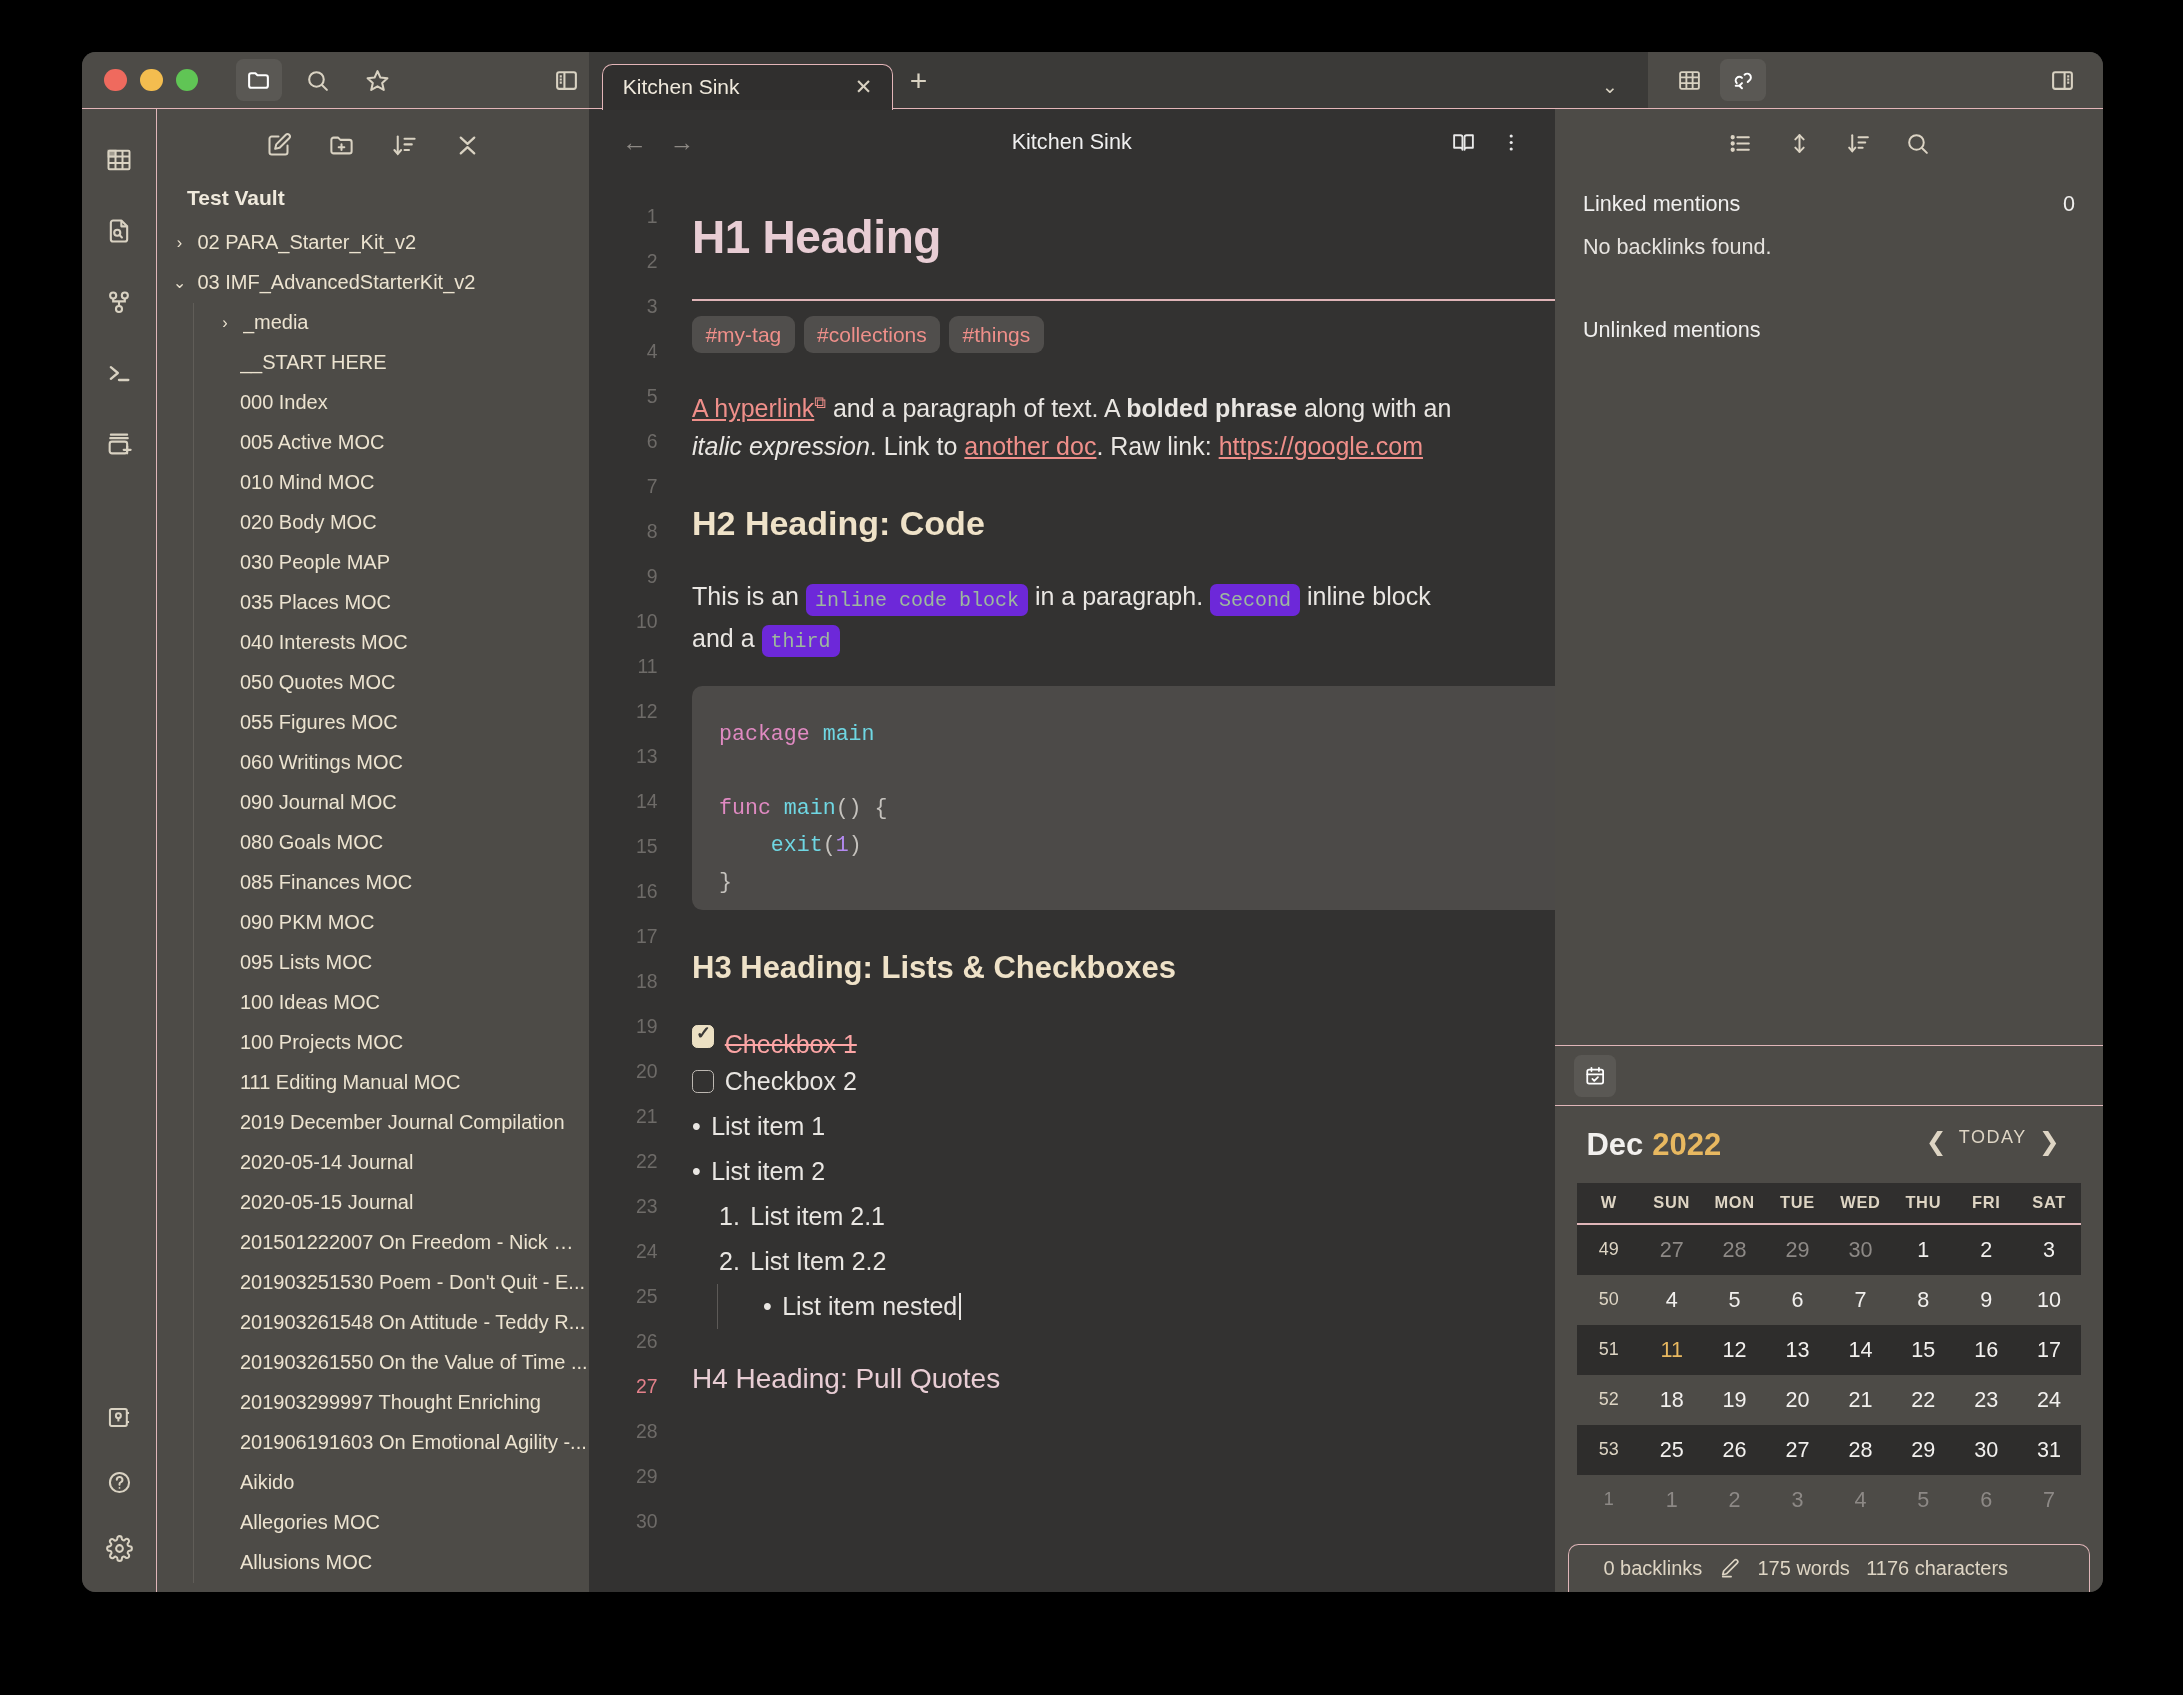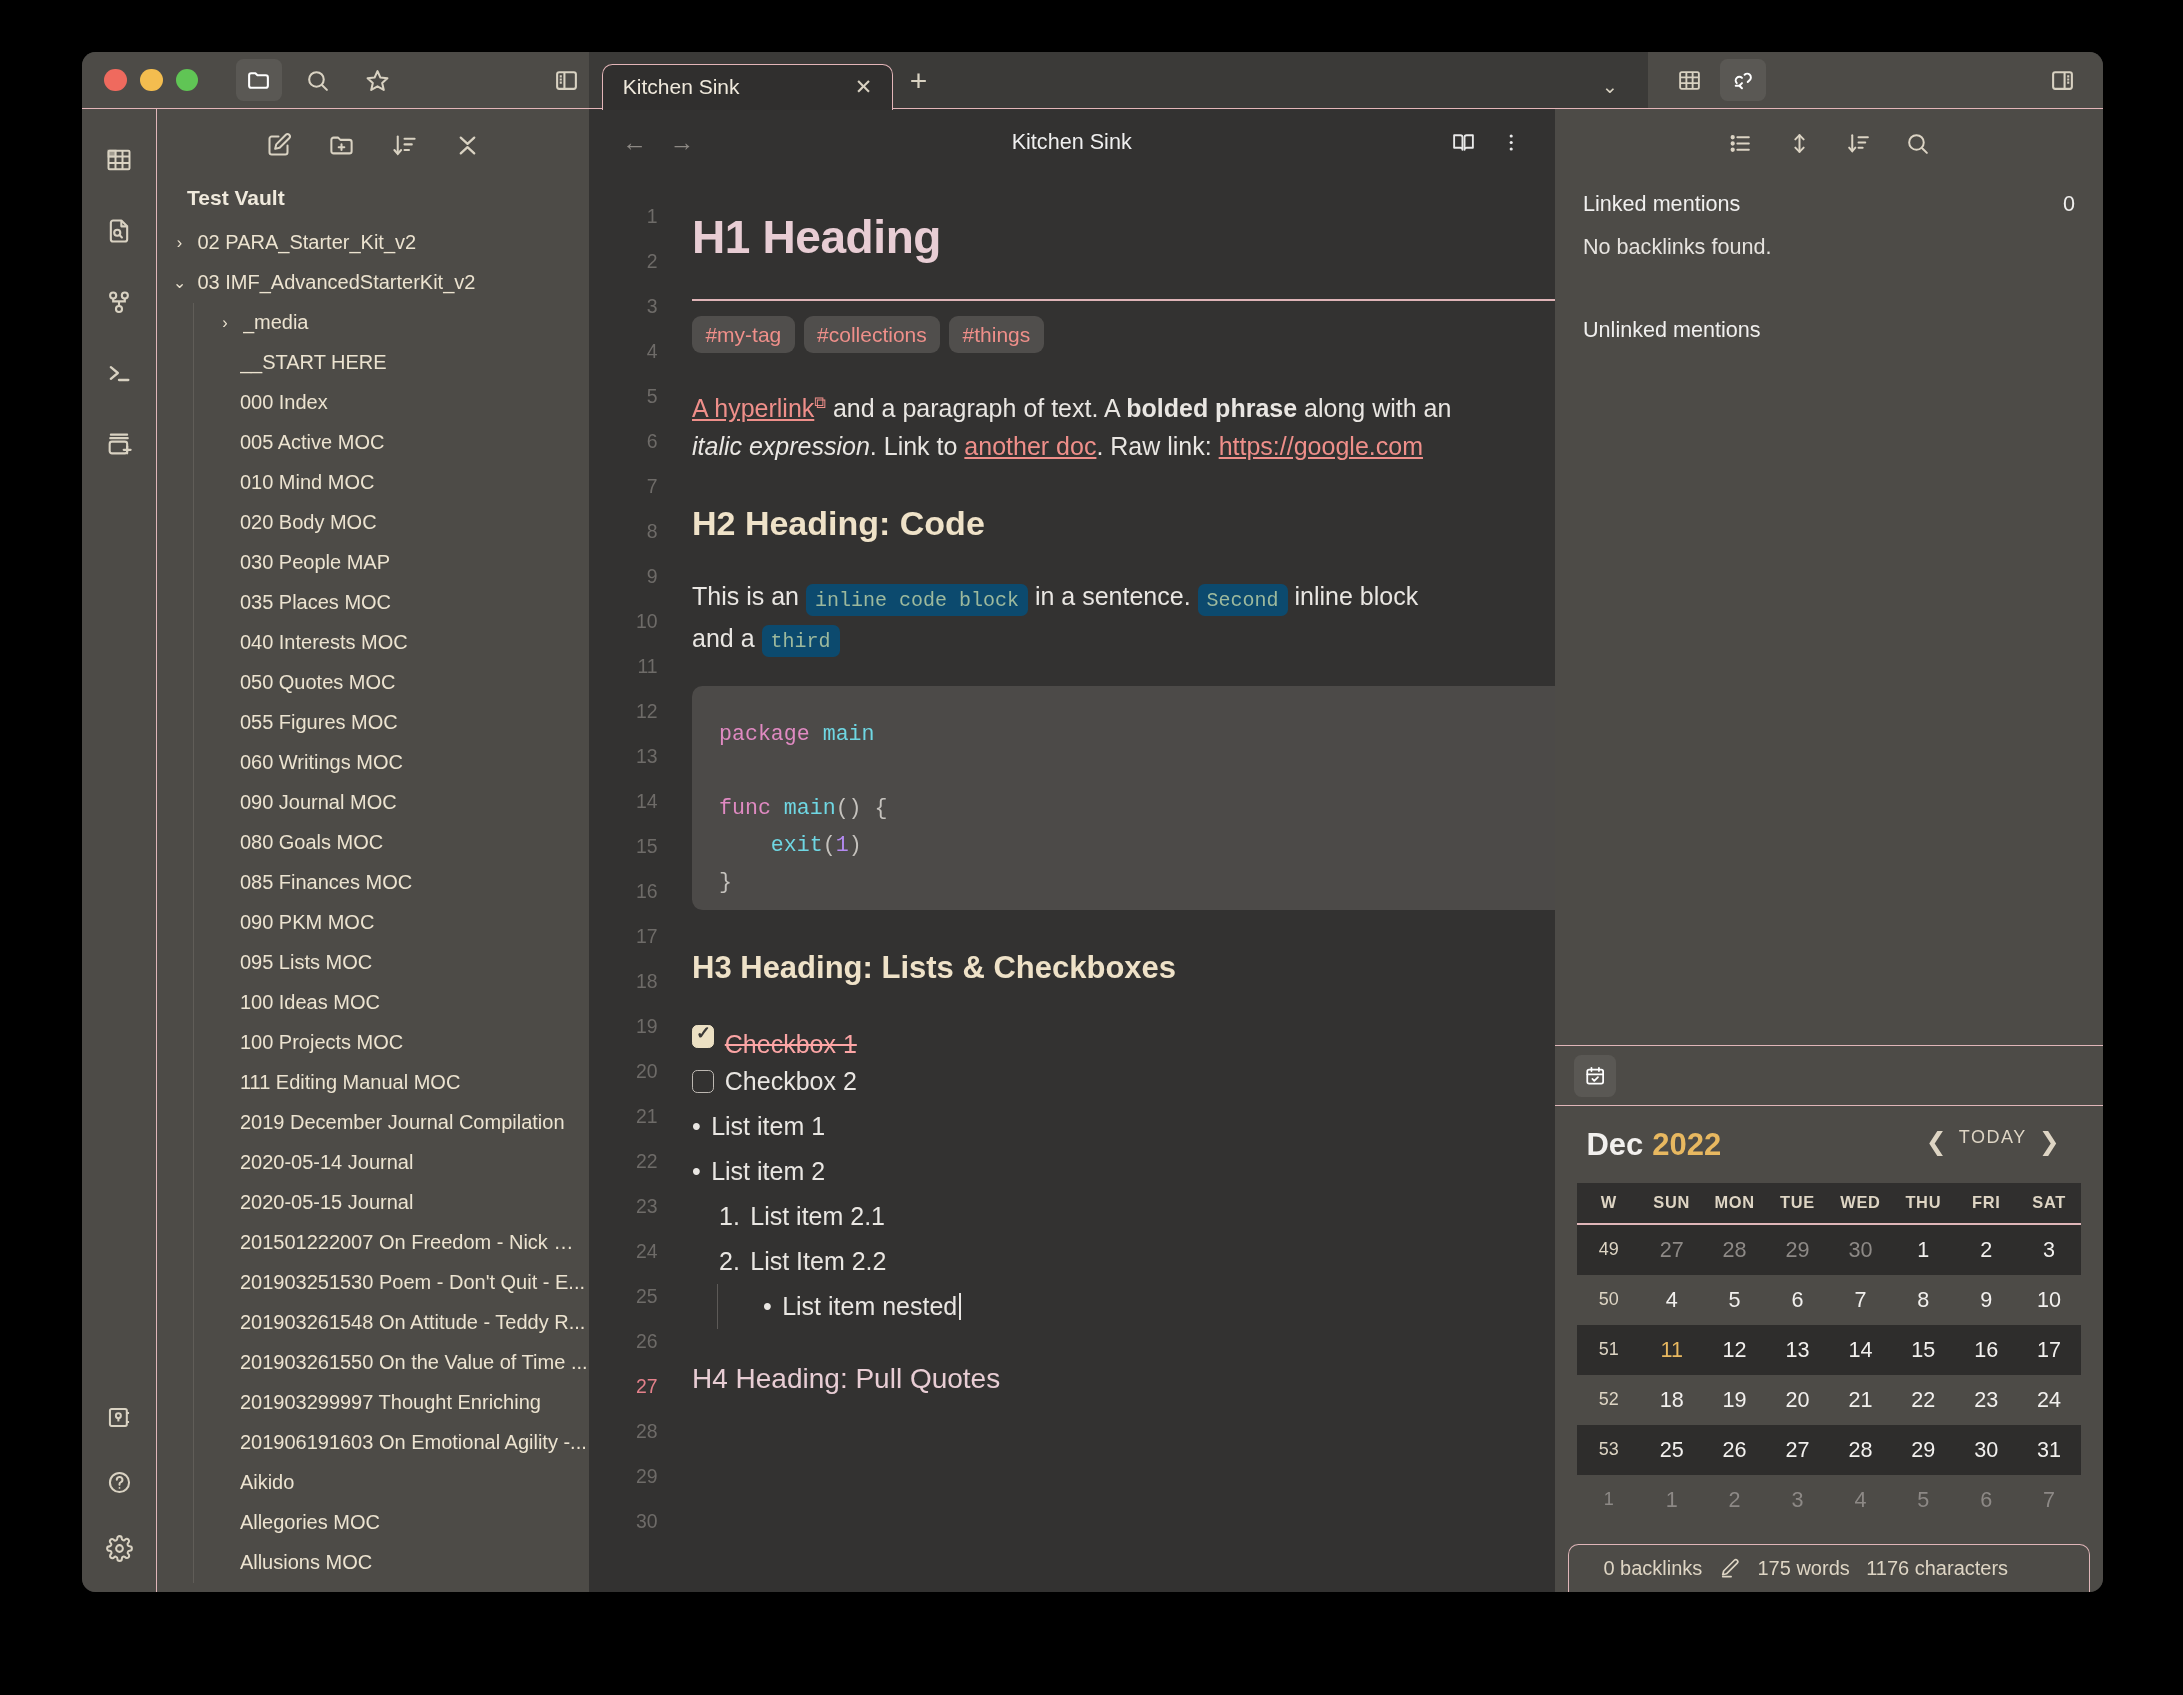--- a/index.html
+++ b/index.html
@@ -89,21 +89,21 @@
     line-height:1; margin-top:19.4px; }
   .hr { height:2.2px; background:#dfb4b7; margin:39px 0 15px 0; width:928px; }
   .tags { display:flex; gap:9px; margin:7.5px 0 0 0; }
   .tag { background:#504e4c; color:#ef8f8a; font-size:21px; padding:6.7px 13.4px;
     border-radius:9px; }
   p.para { font-size:25px; line-height:1.52; margin-top:36px; }
   a.link { color:#ef8f8a; text-decoration:underline; }
   .ext { font-size:16.4px; vertical-align:super; color:#ef8f8a; }
   h2.h2 { font-size:34px; color:#efe2c8; font-weight:700; margin-top:39px; }
   p.para2 { font-size:25px; line-height:1.65; margin-top:33px; }
-  code.inline { background:#0c4a6e; color:#9db99d; font-family:"Liberation Mono", monospace;
+  code.inline { background:#6d28d9; color:#9db99d; font-family:"Liberation Mono", monospace;
     font-size:20px; padding:4.5px 9px; border-radius:6.7px; }
   #codeblock { background:#4c4a48; border-radius:10.4px; margin-top:27px;
     padding:30px 27px 27px 27px; position:relative; width:928px; height:224px; }
   #codeblock .lang { position:absolute; right:19.4px; top:15px; color:#dcd4c4; font-size:19.4px; }
   #codeblock pre { font-family:"Liberation Mono", monospace; font-size:21.6px; line-height:1.72;
     color:#c5c2bd; }
   .kw { color:#e08ac2; } .fn { color:#6fd7e3; } .num { color:#b389f0; }
   h3.h3 { font-size:31px; color:#efe2c8; font-weight:700; margin-top:40px; }
   .lists { margin-top:28px; font-size:25px; }
   .li { height:45px; display:flex; align-items:center; }
@@ -546,21 +546,21 @@
           <div class="tags">
             <span class="tag">#my-tag</span>
             <span class="tag">#collections</span>
             <span class="tag">#things</span>
           </div>
 
           <p class="para"><a class="link">A hyperlink</a><span class="ext">⧉</span><span> and a paragraph of text. A </span><b>bolded phrase</b><span> along with an </span><i>italic expression</i><span>. Link to </span><a class="link">another doc</a><span>. Raw link: </span><a class="link">https://google.com</a></p>
 
           <h2 class="h2">H2 Heading: Code</h2>
 
-          <p class="para2"><span>This is an </span><code class="inline">inline code block</code><span> in a sentence. </span><code class="inline">Second</code><span> inline block and a </span><code class="inline">third</code></p>
+          <p class="para2"><span>This is an </span><code class="inline">inline code block</code><span> in a paragraph. </span><code class="inline">Second</code><span> inline block and a </span><code class="inline">third</code></p>
 
           <div id="codeblock">
             <span class="lang">Go</span>
             <pre><span class="kw">package</span> <span class="fn">main</span>
 
 <span class="kw">func</span> <span class="fn">main</span>() {
     <span class="fn">exit</span>(<span class="num">1</span>)
 }</pre>
           </div>
 

